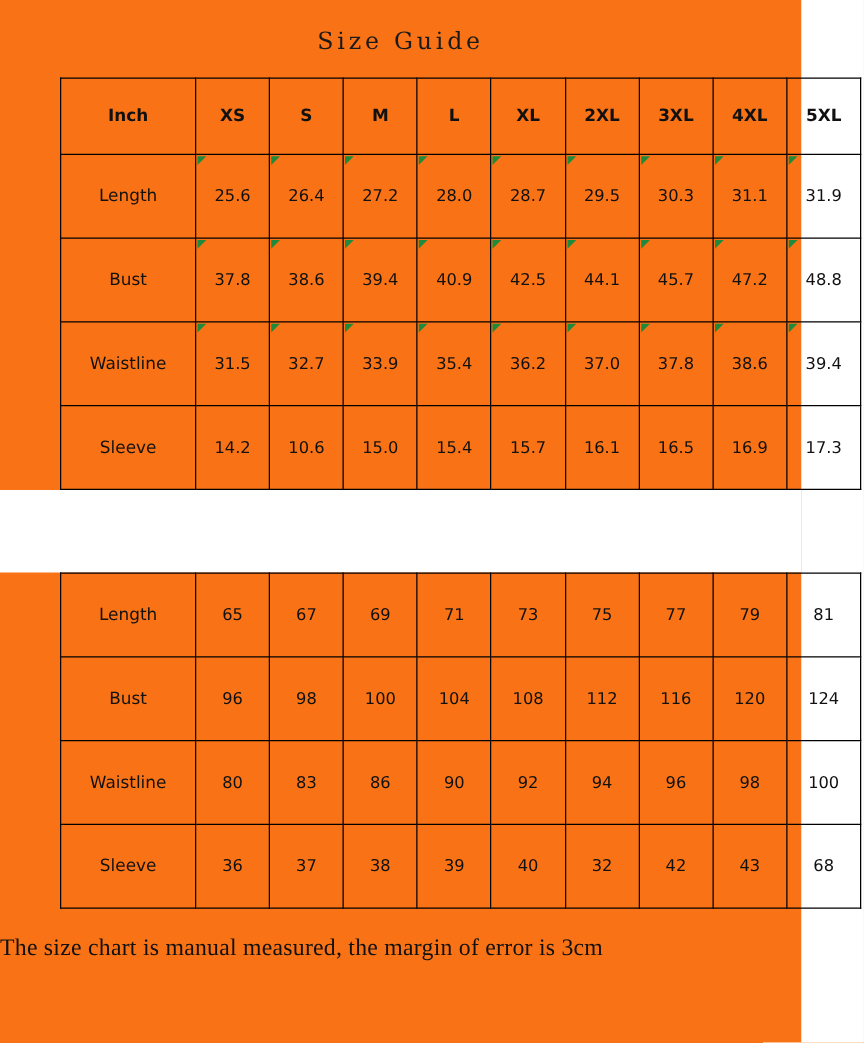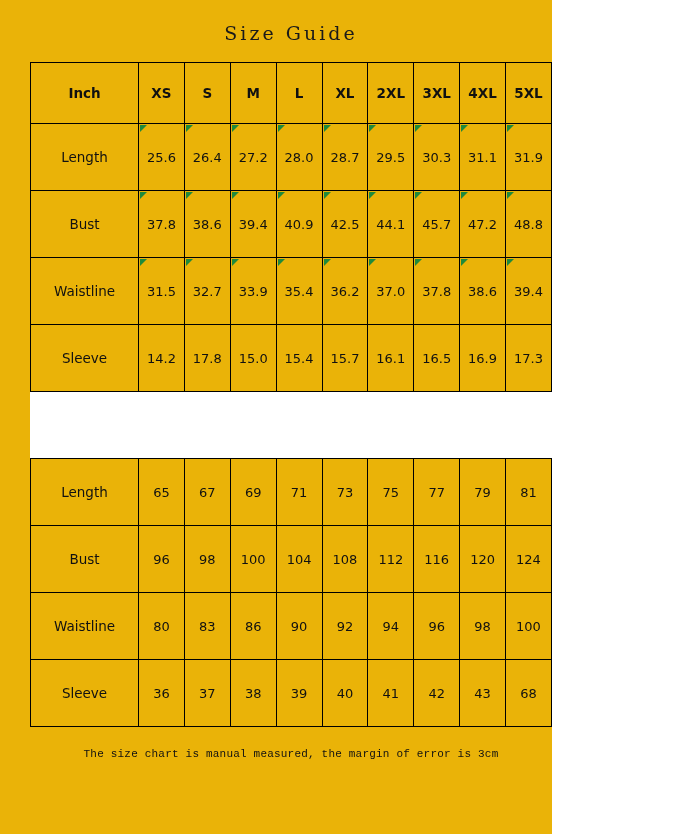--- a/index.html
+++ b/index.html
@@ -9,41 +9,41 @@
   }
   body {
     width: 691px;
     height: 834px;
     font-family: "DejaVu Serif", serif;
     color: #111111;
     position: relative;
     overflow: hidden;
   }
   .page {
-    width: 552px;
+    width: 641px;
     height: 834px;
     box-sizing: border-box;
     display: flex;
     flex-direction: column;
-    background: #eab308;
-    padding-left: 30px;
+    background: #f97316;
   }
   .title {
     text-align: center;
     font-family: "DejaVu Serif", serif;
     font-size: 19px;
     letter-spacing: 3px;
     color: #1a1a1a;
     padding: 22px 0 18px 0;
     font-weight: normal;
   }
   table.size-table {
     border-collapse: collapse;
     width: 100%;
     table-layout: fixed;
+    margin-left: 48px;
   }
   table.size-table td {
     border: 1px solid #000000;
     text-align: center;
     vertical-align: middle;
     font-family: "DejaVu Sans", sans-serif;
     font-size: 13px;
     color: #111111;
     height: 64px;
     position: relative;
@@ -67,23 +67,23 @@
     width: 0;
     height: 0;
     border-left: 7px solid #1f8a3b;
     border-bottom: 7px solid transparent;
   }
   .gap {
     height: 66px;
     background: #ffffff;
   }
   .footnote {
-    text-align: center;
-    font-family: Liberation Mono, monospace;
-    font-size: 11px;
+    text-align: left;
+    font-family: Liberation Serif, serif;
+    font-size: 19px;
     color: #111111;
     padding: 21px 0 12px 0;
     letter-spacing: 0.2px;
   }
   .spacer-flex { flex: 1 1 auto; }
 </style>
 </head>
 <body>
 
 <div class="page">
@@ -136,21 +136,21 @@
         <td class="mark">35.4</td>
         <td class="mark">36.2</td>
         <td class="mark">37.0</td>
         <td class="mark">37.8</td>
         <td class="mark">38.6</td>
         <td class="mark">39.4</td>
       </tr>
       <tr>
         <td class="rowhead">Sleeve</td>
         <td>14.2</td>
-        <td>17.8</td>
+        <td>10.6</td>
         <td>15.0</td>
         <td>15.4</td>
         <td>15.7</td>
         <td>16.1</td>
         <td>16.5</td>
         <td>16.9</td>
         <td>17.3</td>
       </tr>
     </tbody>
   </table>
@@ -195,21 +195,21 @@
         <td>98</td>
         <td>100</td>
       </tr>
       <tr>
         <td class="rowhead">Sleeve</td>
         <td>36</td>
         <td>37</td>
         <td>38</td>
         <td>39</td>
         <td>40</td>
-        <td>41</td>
+        <td>32</td>
         <td>42</td>
         <td>43</td>
         <td>68</td>
       </tr>
     </tbody>
   </table>
 
   <div class="footnote">The size chart is manual measured, the margin of error is 3cm</div>
   <div class="spacer-flex"></div>
 

